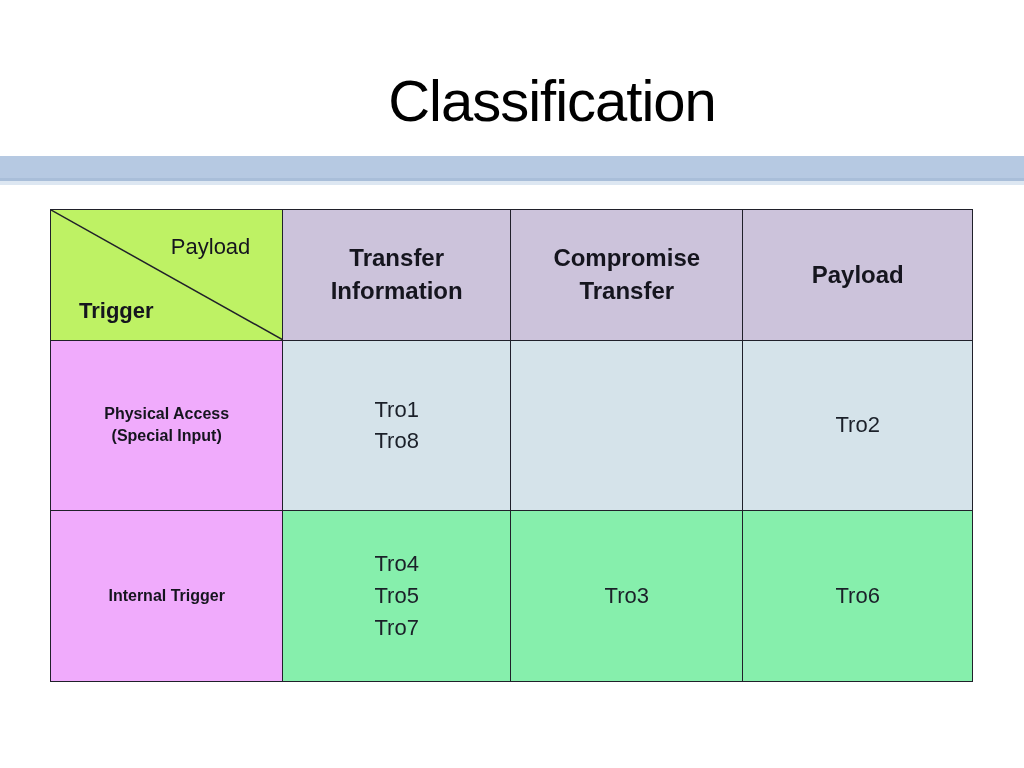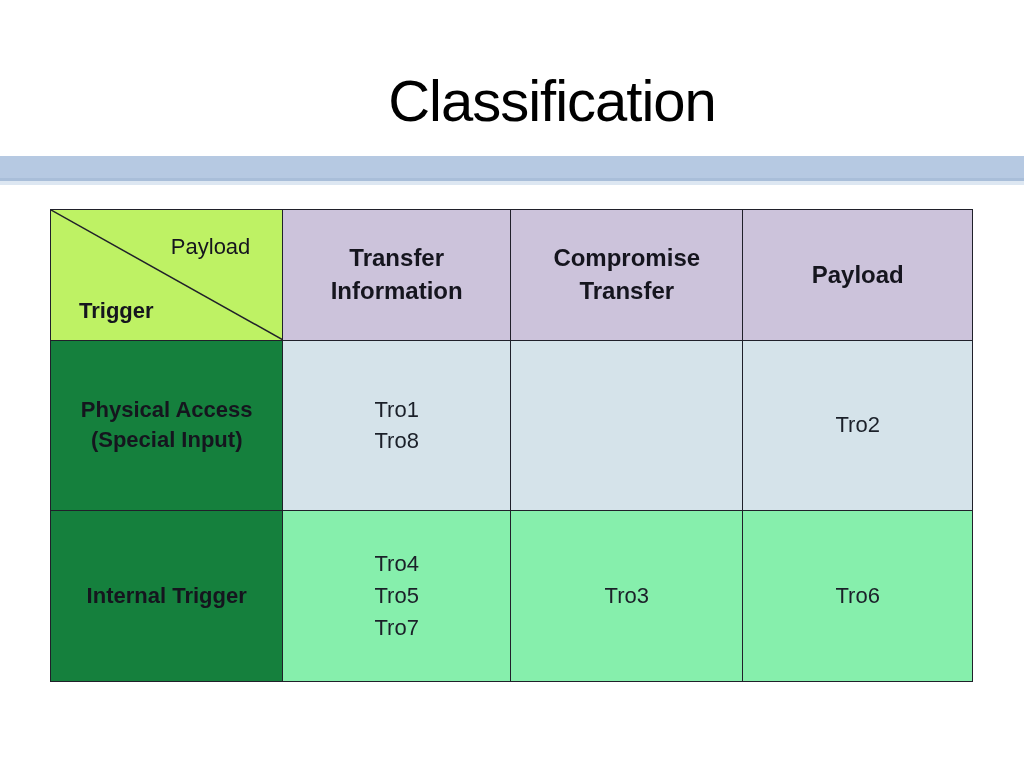--- a/index.html
+++ b/index.html
@@ -64,22 +64,22 @@
   }
   .cls-table tr { height: 118px; }
   thead th {
     background: #ccc3db;
     font-size: 24px;
     font-weight: bold;
     line-height: 1.35;
     color: #15151e;
   }
   tbody th {
-    background: #15803d;
-    font-size: 22px;
+    background: #f0abfc;
+    font-size: 16px;
     font-weight: bold;
     line-height: 1.4;
     color: #15151e;
   }
   tbody td {
     background: #d5e3ea;
     font-size: 22px;
     font-weight: normal;
     line-height: 1.45;
     color: #1b2029;

